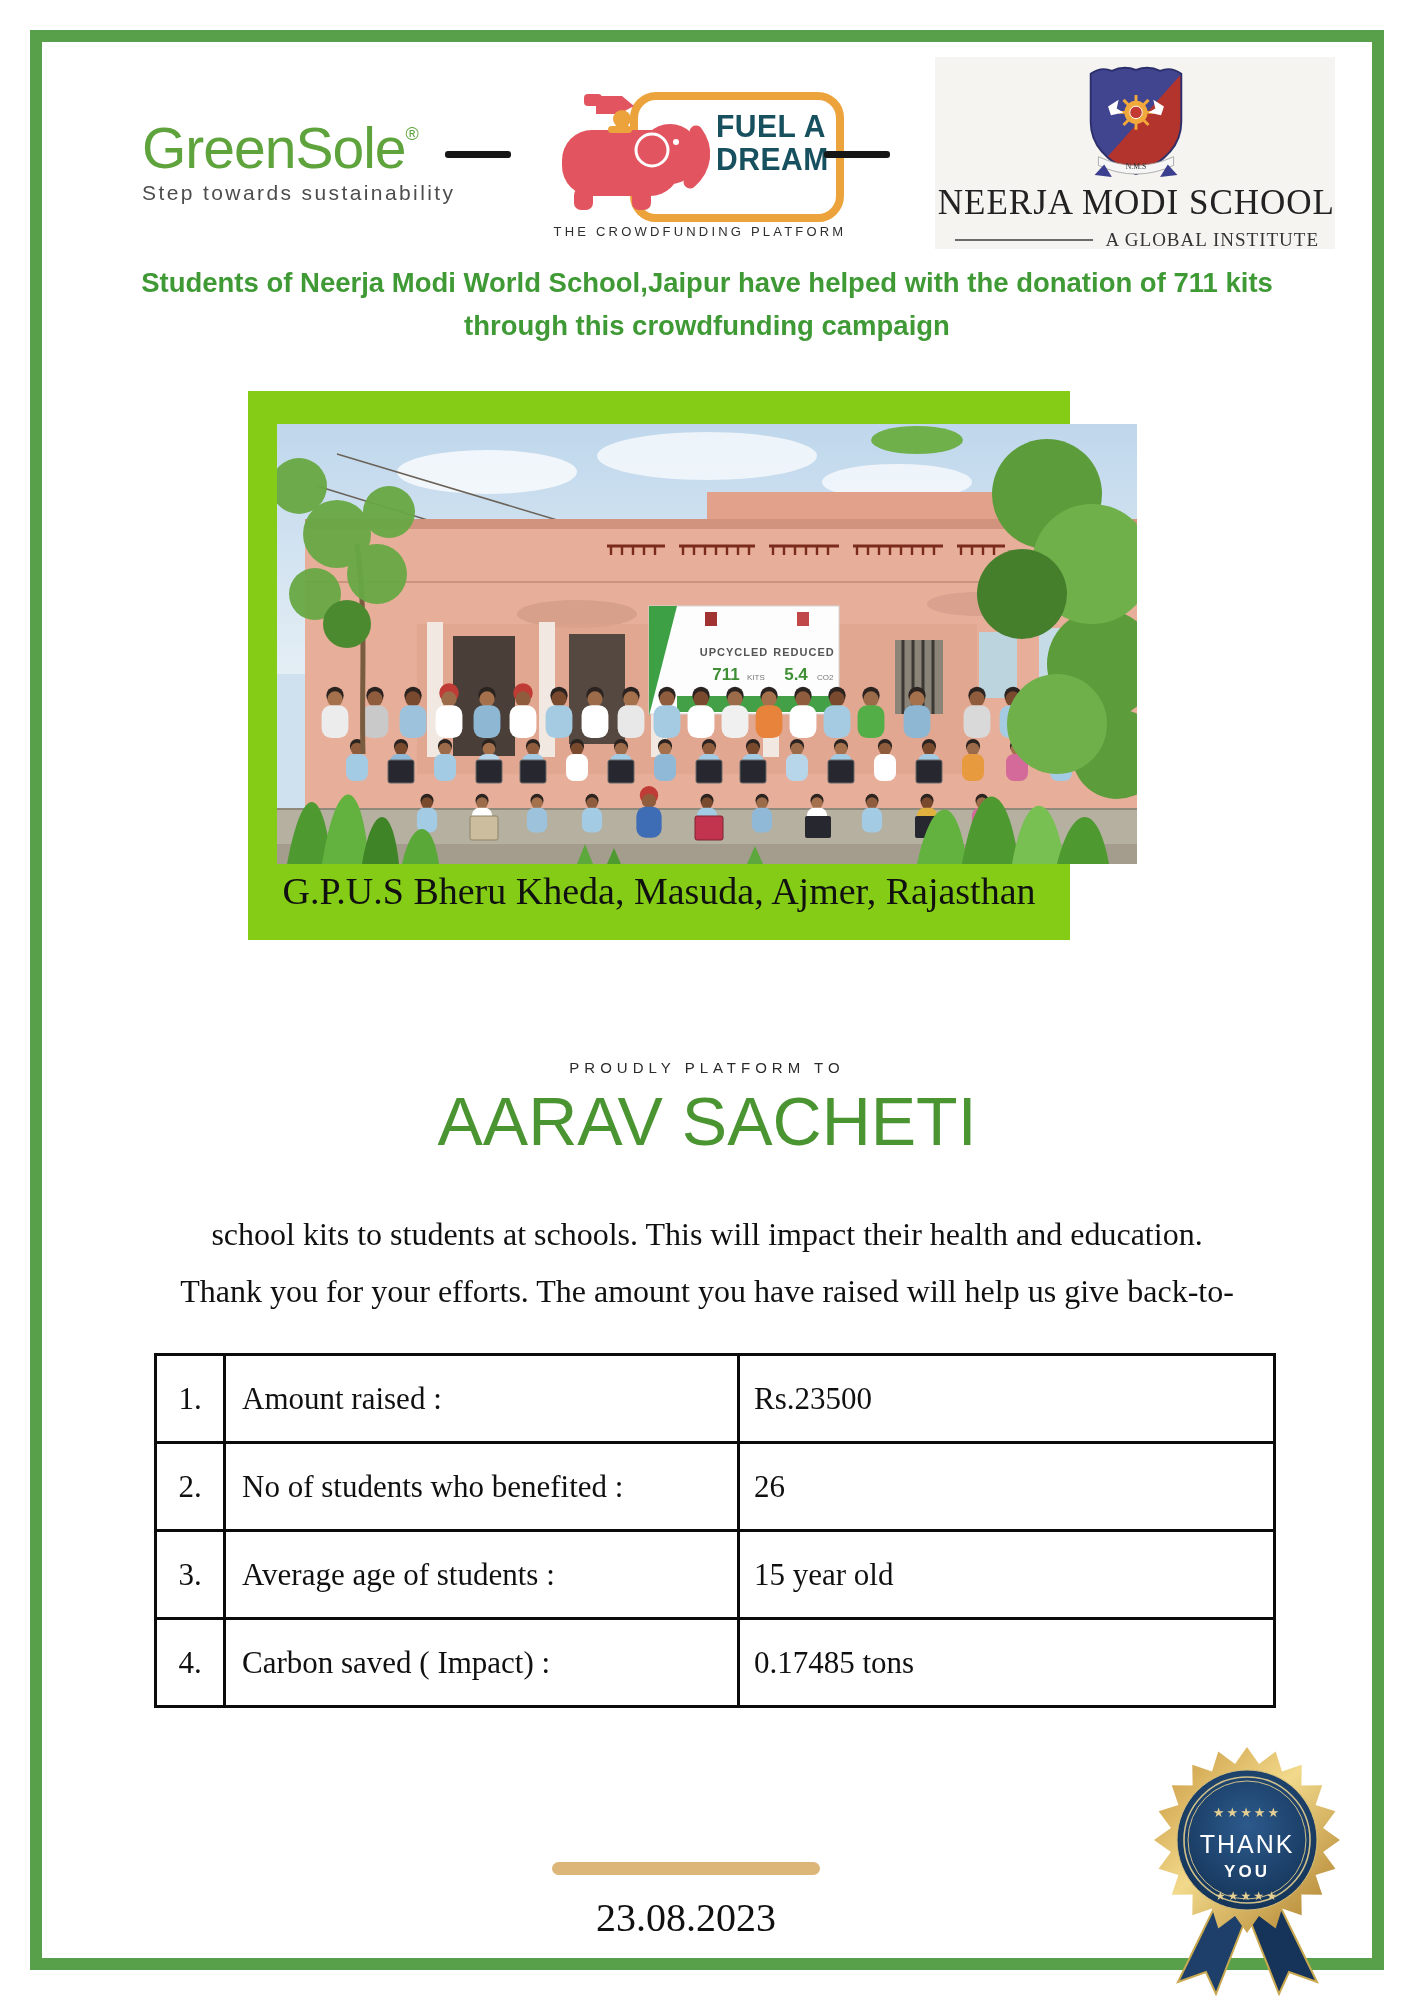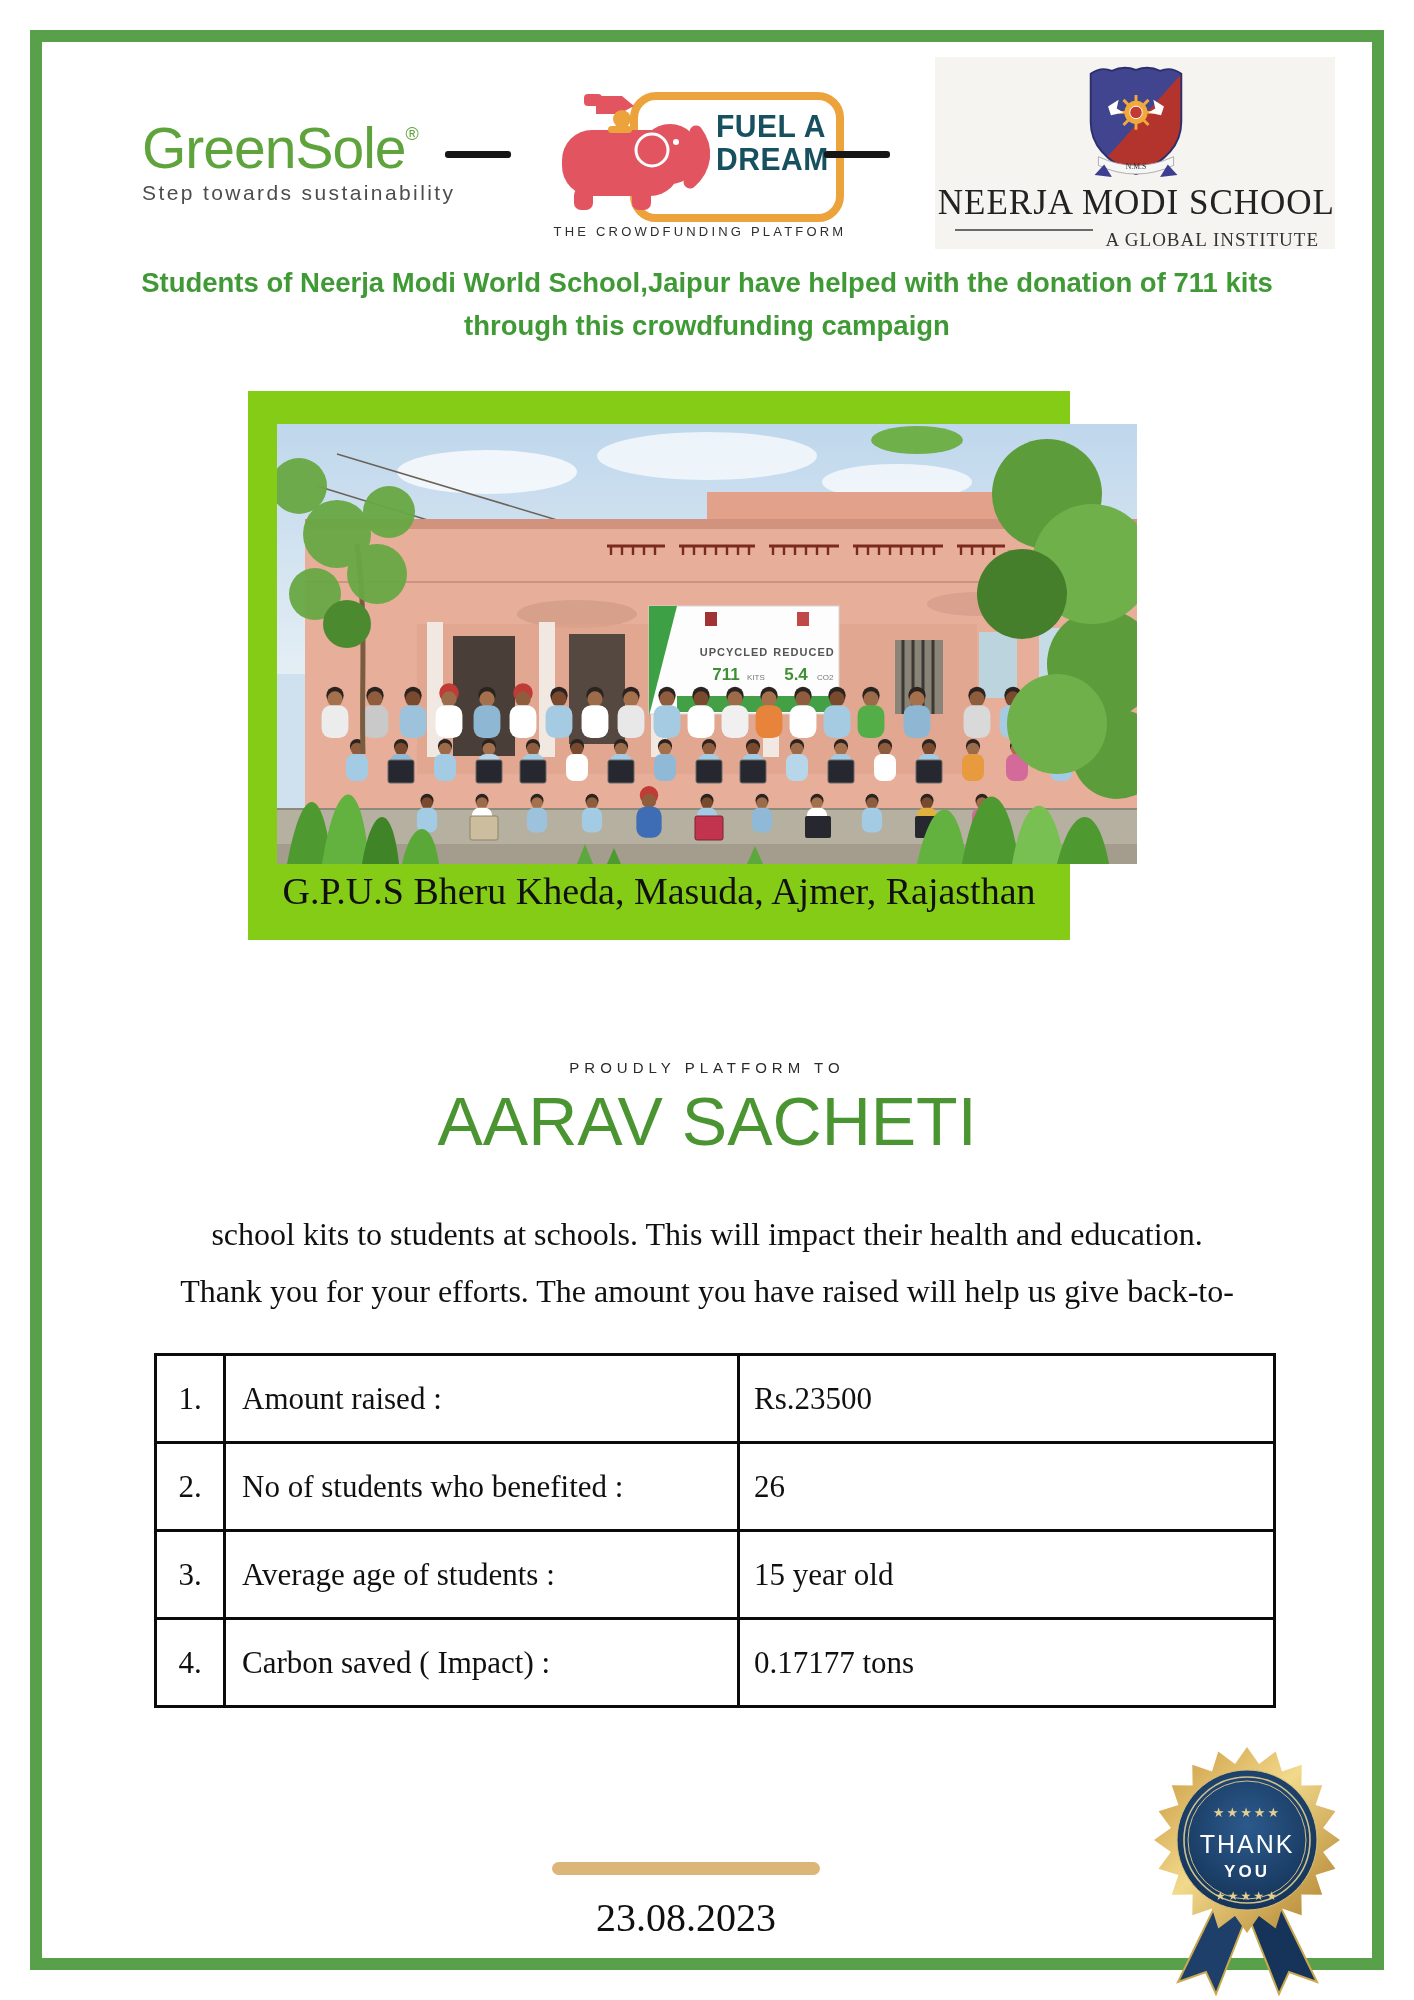--- a/index.html
+++ b/index.html
@@ -18,21 +18,21 @@
 
   .fad{position:absolute;left:556px;top:76px;width:292px;height:178px;}
   .fad-box{position:absolute;left:74px;top:16px;width:198px;height:114px;border:8px solid #eca33c;border-radius:26px;background:#fff;}
   .fad-el{position:absolute;left:-4px;top:16px;}
   .fad-text{position:absolute;left:160px;top:34px;color:#17505f;font-weight:bold;font-size:31px;line-height:33px;letter-spacing:.5px;transform:scaleX(.97);transform-origin:left;}
   .fad-tag{position:absolute;left:-6px;top:148px;width:300px;text-align:center;font-size:13px;letter-spacing:3.2px;color:#2e2e2e;white-space:nowrap;}
 
   .nms{position:absolute;left:935px;top:57px;width:400px;height:192px;background:#f5f4f1;}
   .nms-crest{position:absolute;left:148px;top:5px;}
   .nms-name{position:absolute;top:126px;width:100%;text-align:right;font-family:"Liberation Serif",serif;font-size:35px;letter-spacing:1px;color:#222;white-space:nowrap;}
-  .nms-sub-row{position:absolute;top:172px;left:20px;right:16px;display:flex;}
+  .nms-sub-row{position:absolute;top:172px;left:20px;right:16px;display:flex;align-items:center;}
   .nms-rule{width:225px;height:2px;background:#6a6a6a;margin-right:12px;}
   .nms-sub{font-family:"Liberation Serif",serif;font-size:19px;letter-spacing:1px;color:#333;white-space:nowrap;}
 
   
   .headline{position:absolute;top:261px;left:40px;right:40px;text-align:center;
             font-size:27.5px;font-weight:bold;color:#3f9a35;line-height:43px;}
 
   
   .photo-frame{position:absolute;left:248px;top:391px;width:822px;height:549px;background:#84cc16;}
   .photo{position:absolute;left:29px;top:33px;width:860px;height:440px;overflow:hidden;background:#cfe0ee;}
@@ -454,21 +454,21 @@
           <td class="td-value">26</td>
         </tr>
         <tr>
           <td class="td-num">3.</td>
           <td class="td-label">Average age of students :</td>
           <td class="td-value">15 year old</td>
         </tr>
         <tr>
           <td class="td-num">4.</td>
           <td class="td-label">Carbon saved ( Impact) :</td>
-          <td class="td-value">0.17177 tons</td>
+          <td class="td-value">0.17485 tons</td>
         </tr>
       </tbody>
     </table>
 
     <div class="goldbar"></div>
     <div class="date">23.08.2023</div>
 
     <svg class="badge" width="215" height="275" viewBox="0 0 215 275">
       <defs>
         <linearGradient id="goldGrad" x1="0" y1="0" x2="1" y2="1">

